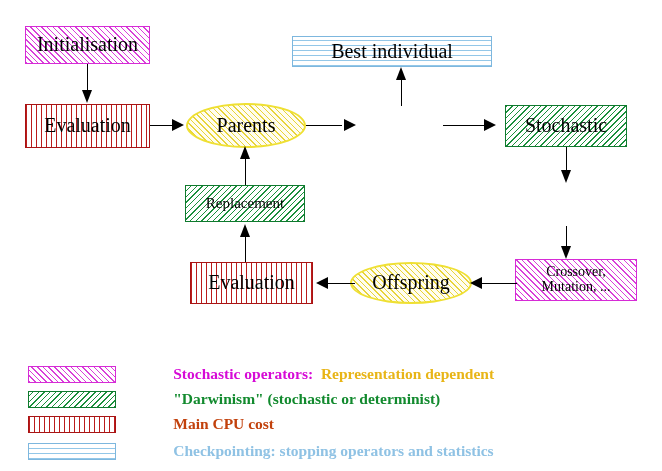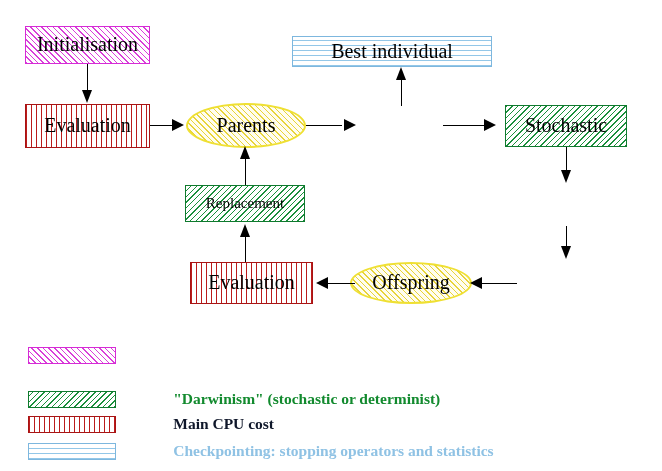--- a/index.html
+++ b/index.html
@@ -84,21 +84,21 @@
   .arw.down  { border-left: 5.5px solid transparent; border-right: 5.5px solid transparent; border-top: 13px solid #000; }
   .arw.up    { border-left: 5.5px solid transparent; border-right: 5.5px solid transparent; border-bottom: 13px solid #000; }
 
   
   .legend-row { position: absolute; display: flex; align-items: center; }
   .swatch { width: 88px; height: 17px; box-sizing: border-box; }
   .legend-text { margin-left: 34px; white-space: pre; font-size: 15.5px; font-weight: bold; }
   .lg-magenta { color: #d60ad6; }
   .lg-gold    { color: #e8b517; }
   .lg-green   { color: #128a2e; }
-  .lg-red     { color: #0f172a; }
+  .lg-red     { color: #c2410c; }
   .lg-blue    { color: #8fc2e4; }
 </style>
 </head>
 <body>
 
 <div id="canvas">
 
   <div class="node hatch-magenta" style="left:25px; top:26px; width:125px; height:38px; font-size:20px;">
     <span>Initialisation</span>
   </div>
@@ -114,20 +114,24 @@
   <div class="node hatch-blue-horiz" style="left:292px; top:36px; width:200px; height:31px; font-size:20px;">
     <span>Best individual</span>
   </div>
 
 
   <div class="node hatch-green" style="left:505px; top:105px; width:122px; height:42px; font-size:20px;">
     <span>Stochastic</span>
   </div>
 
 
+  <div class="node hatch-magenta" style="left:515px; top:259px; width:122px; height:42px; font-size:14px;">
+    <span>Crossover,
+Mutation, ...</span>
+  </div>
 
   <div class="node hatch-yellow ellipse" style="left:350px; top:262px; width:122px; height:42px; font-size:20px;">
     <span>Offspring</span>
   </div>
 
   <div class="node hatch-red-vert" style="left:190px; top:262px; width:123px; height:42px; font-size:20px;">
     <span>Evaluation</span>
   </div>
 
   <div class="node hatch-green" style="left:185px; top:185px; width:120px; height:37px; font-size:15px;">
@@ -163,20 +167,23 @@
   <div class="arw left" style="left:316px; top:277px;"></div>
 
   <div class="ln v" style="left:245px; top:236px; height:26px;"></div>
   <div class="arw up" style="left:240px; top:224px;"></div>
 
   <div class="ln v" style="left:245px; top:155px; height:30px;"></div>
   <div class="arw up" style="left:240px; top:146px;"></div>
 
   <div class="legend-row" style="left:28px; top:347px;">
     <div class="swatch hatch-magenta"></div>
+    <div class="legend-text">
+      <span class="lg-magenta">Stochastic operators:</span><span>&nbsp;&nbsp;</span><span class="lg-gold">Representation dependent</span>
+    </div>
   </div>
 
   <div class="legend-row" style="left:28px; top:372px;">
     <div class="swatch hatch-green"></div>
     <div class="legend-text">
       <span class="lg-green">"Darwinism" (stochastic or determinist)</span>
     </div>
   </div>
 
   <div class="legend-row" style="left:28px; top:397px;">

